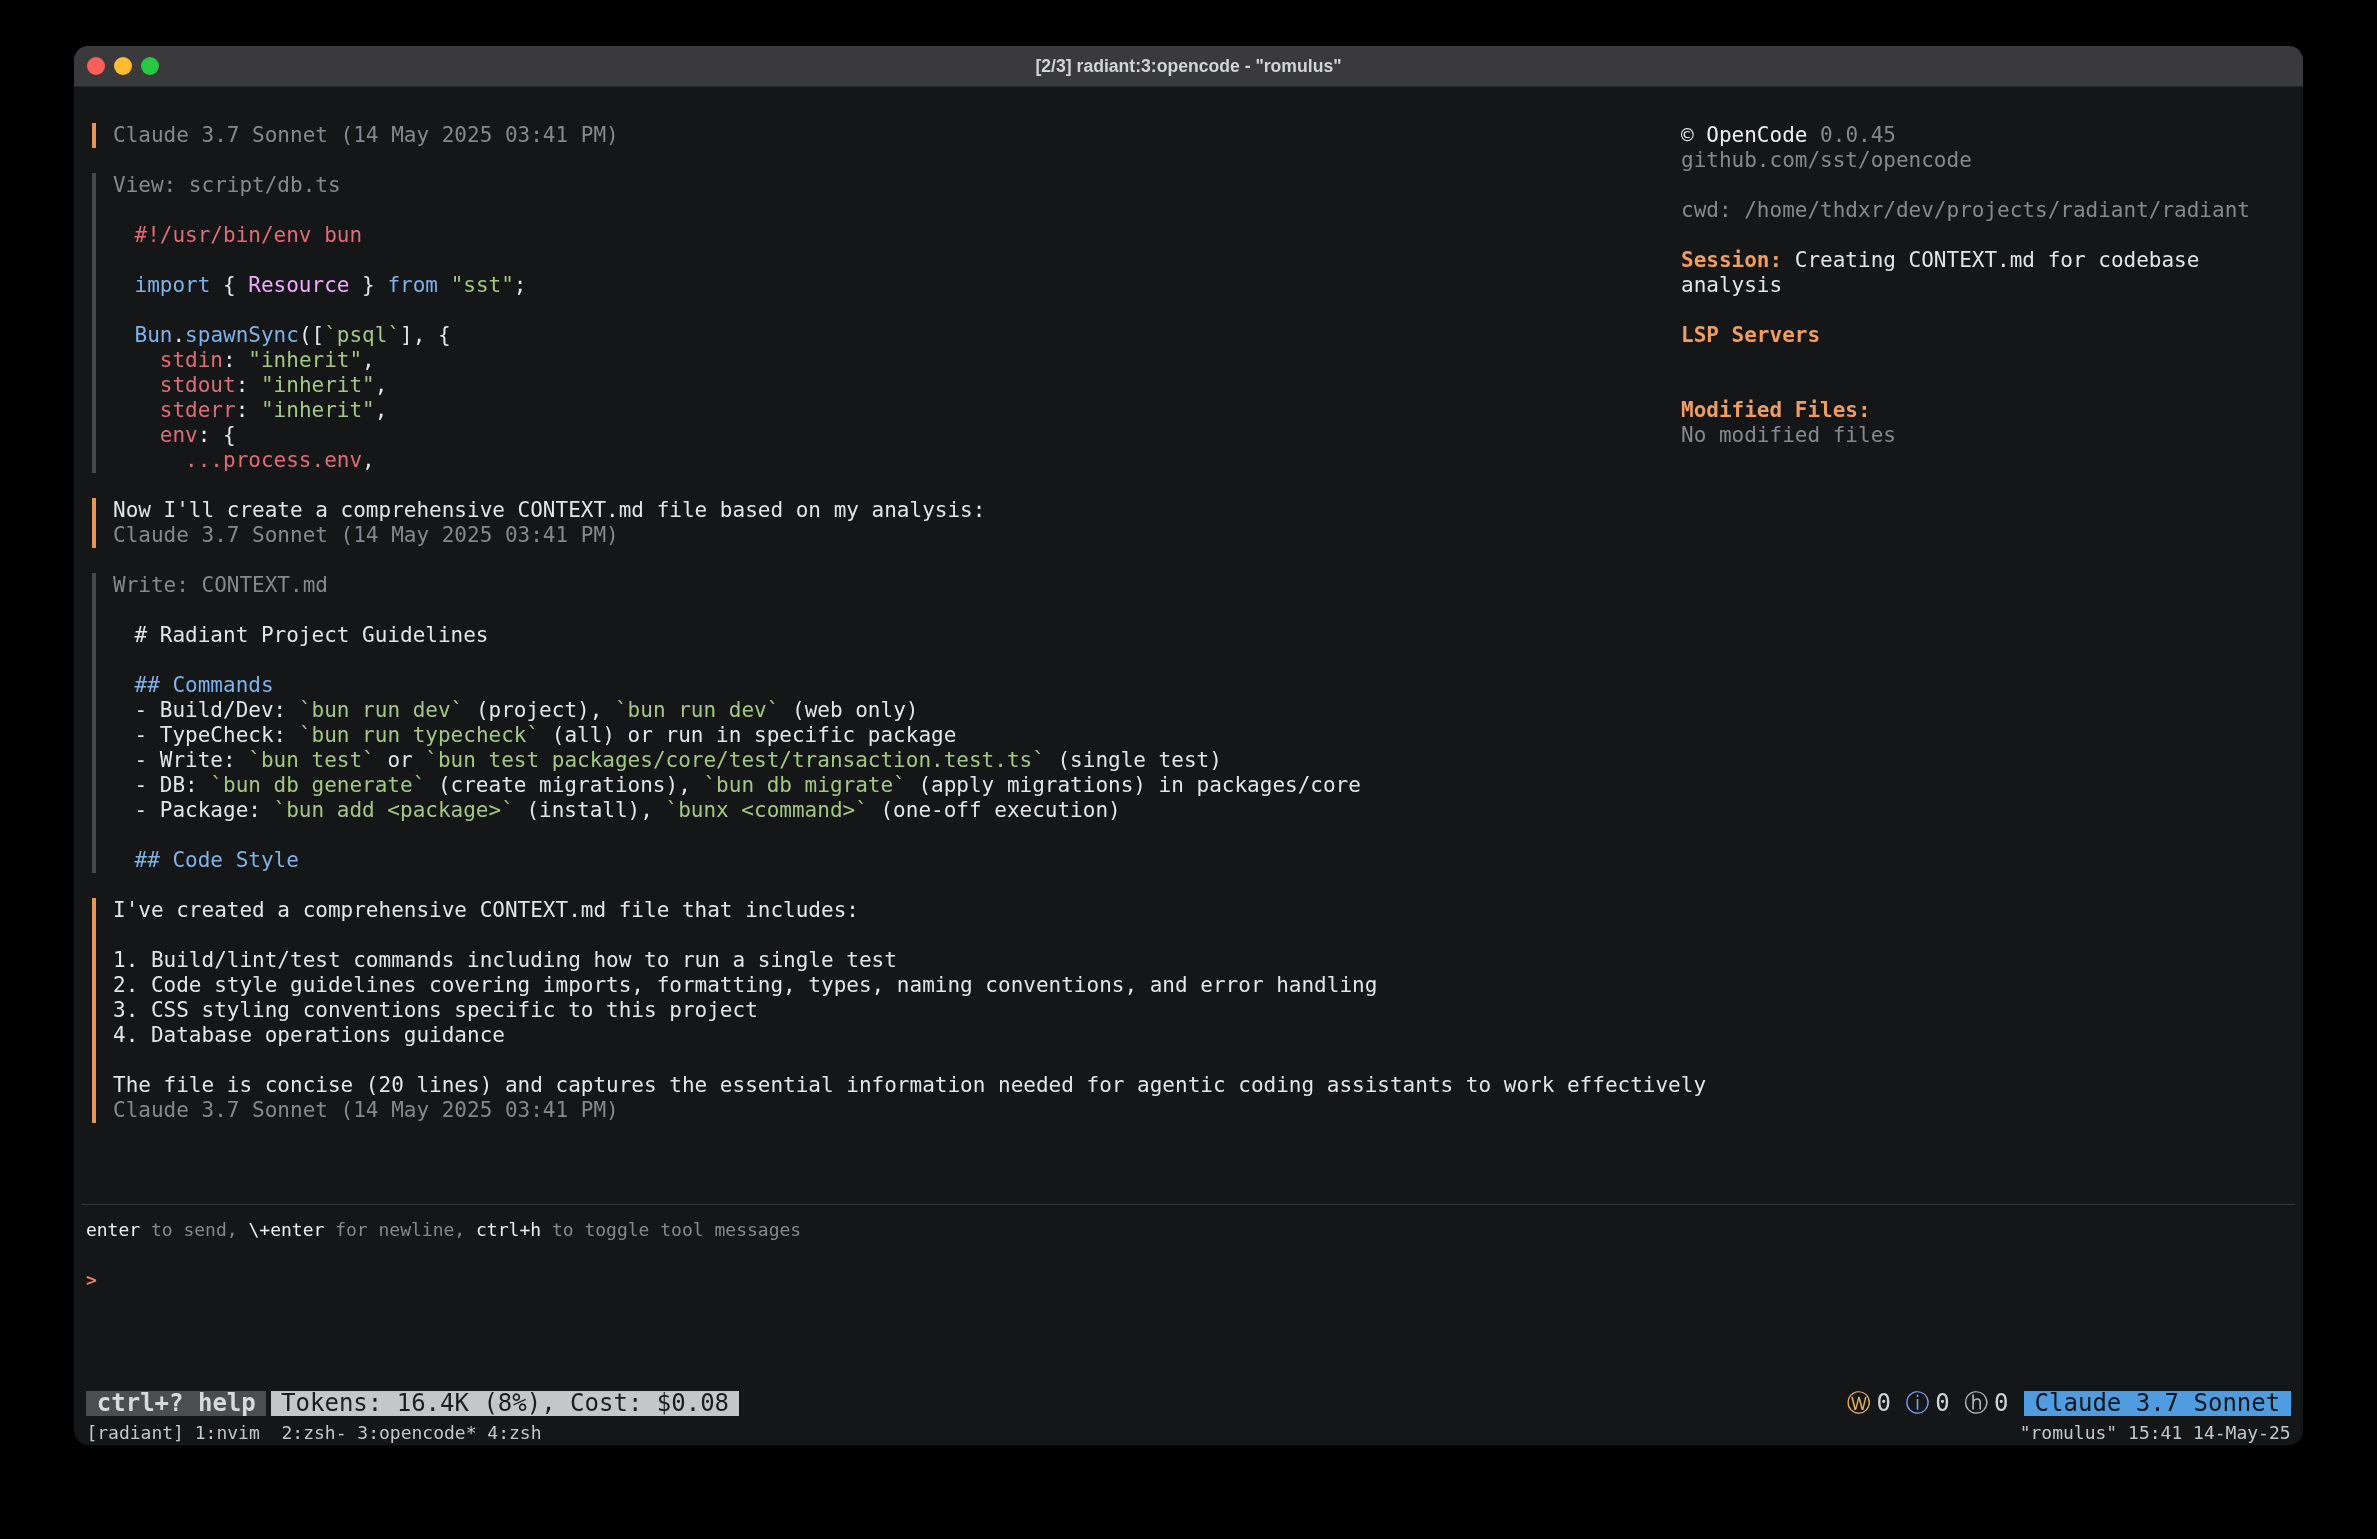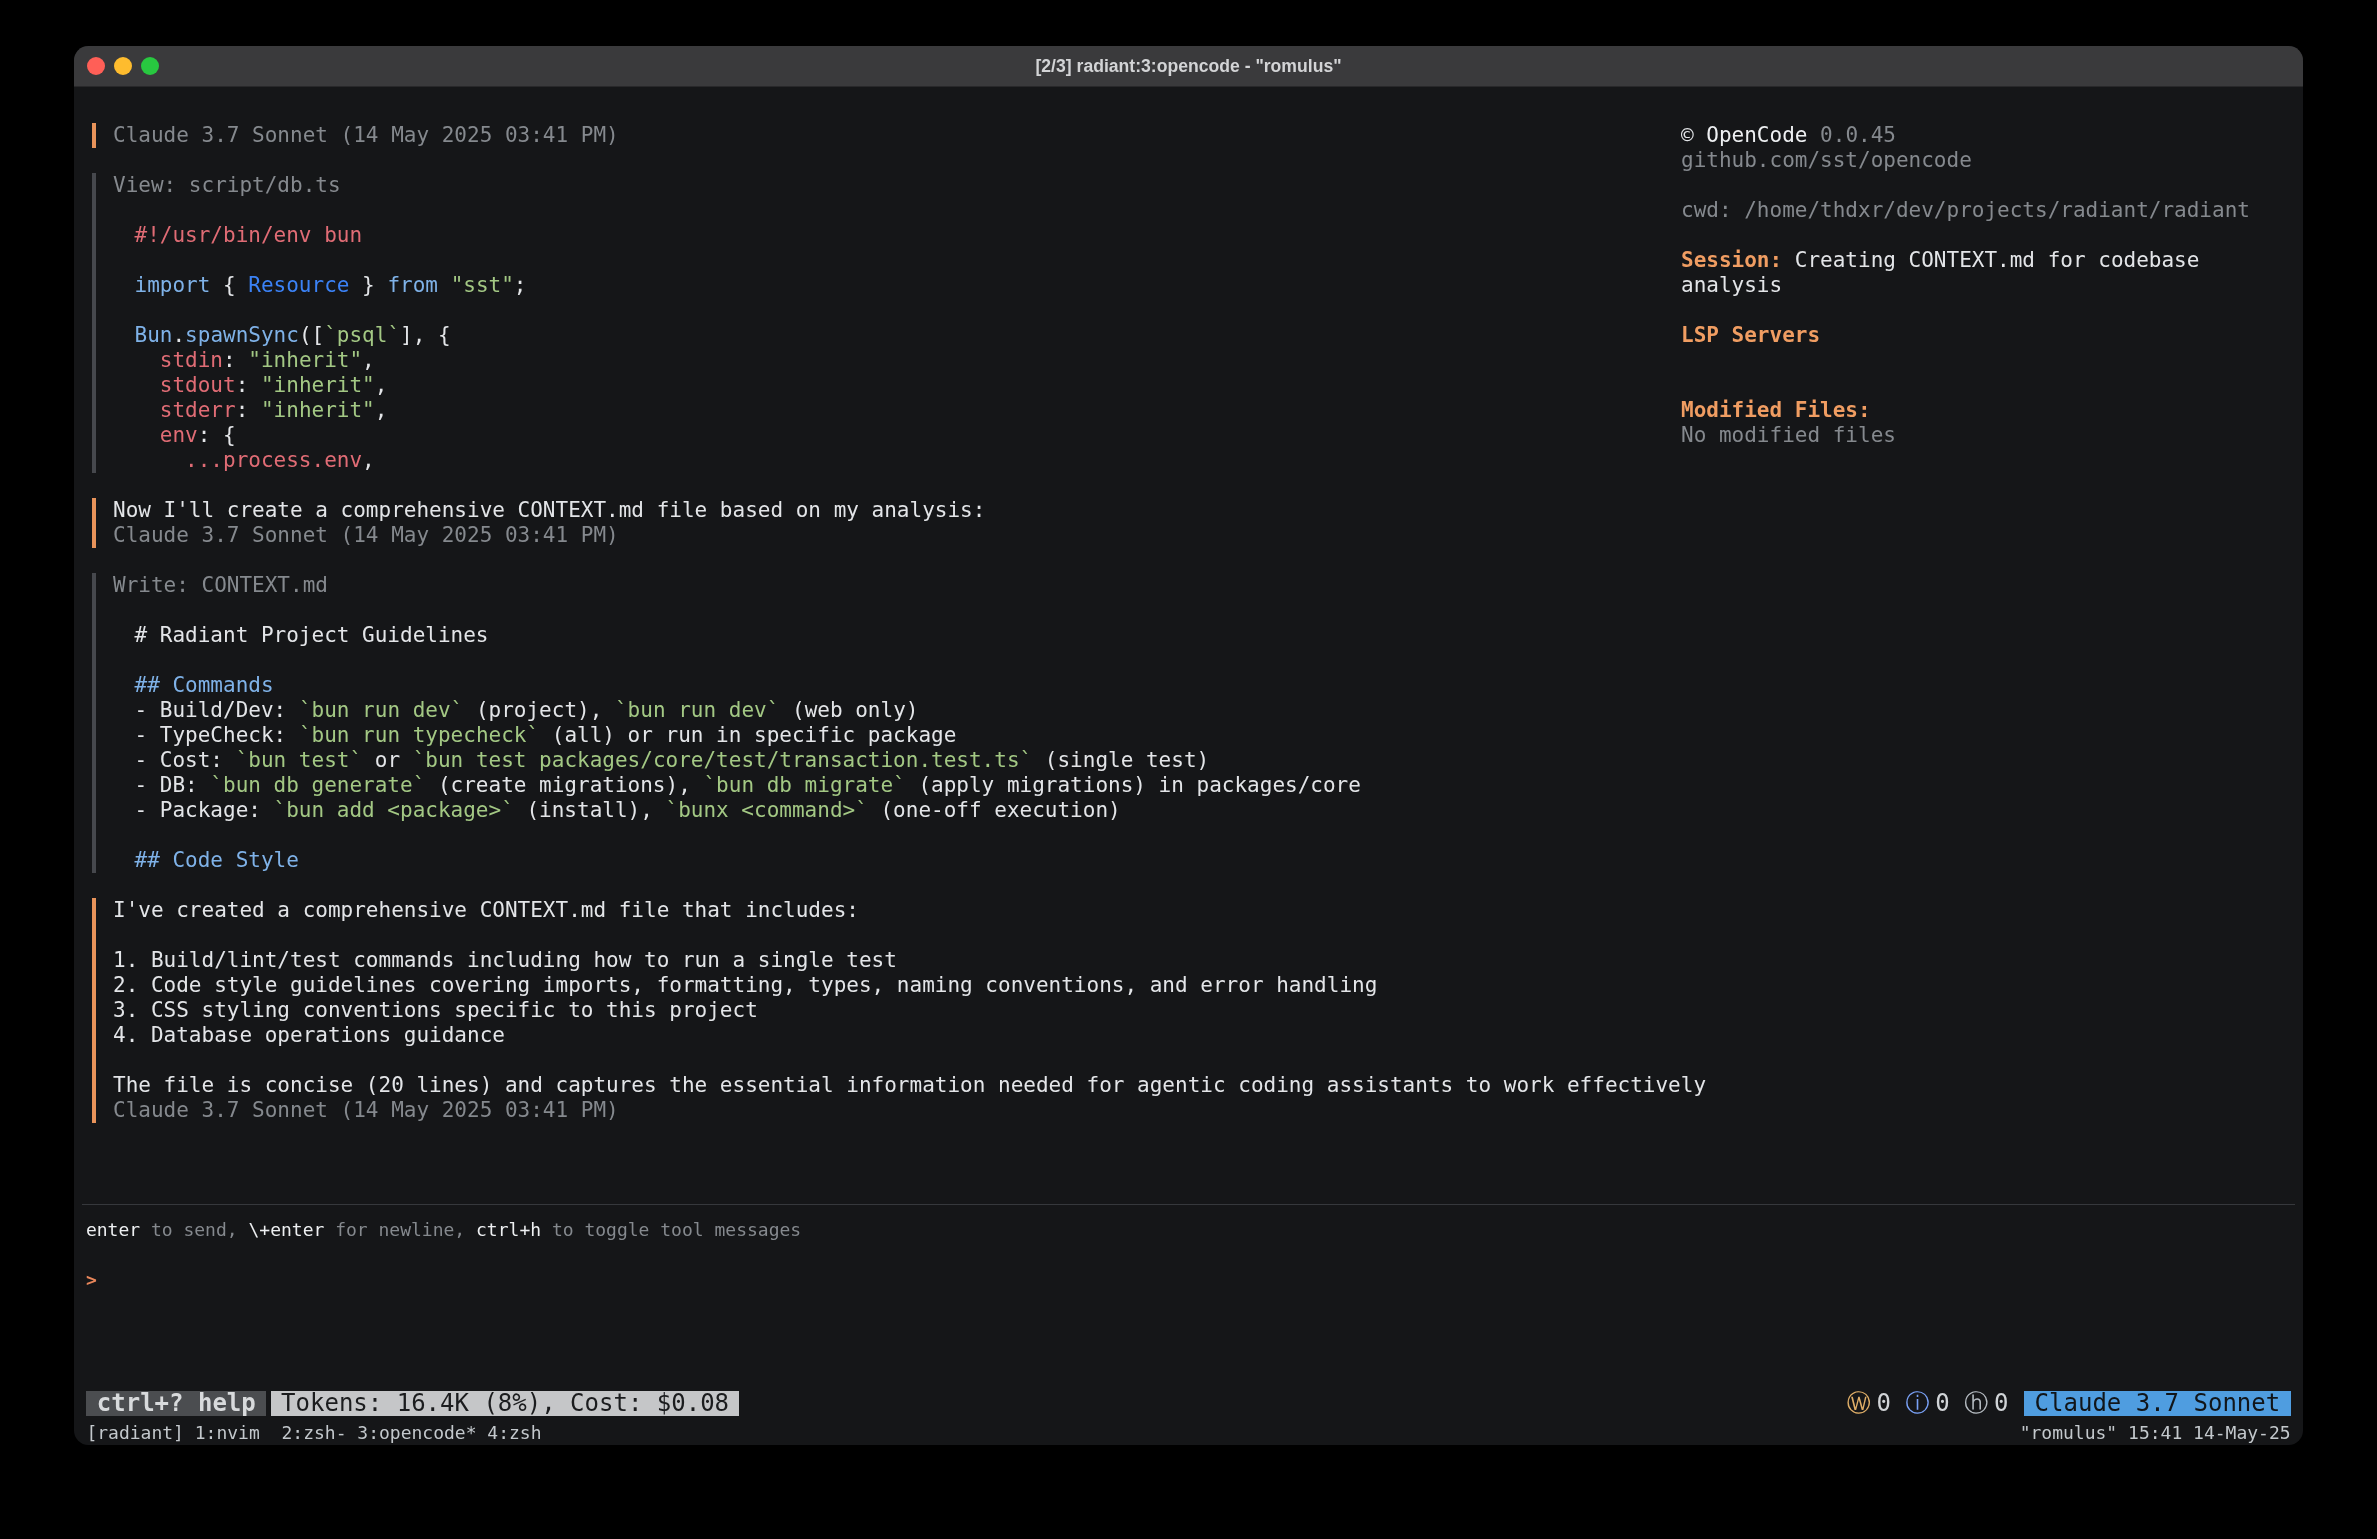--- a/index.html
+++ b/index.html
@@ -41,21 +41,21 @@
   .block.tool { border-color:#46484d; }
   .tool-body { padding-left:21.5px; }
 
   .tk-fg  { color:#e3e5e8; }
   .tk-fgb { color:#eef0f2; font-weight:normal; }
   .tk-mut { color:#85898e; }
   .tk-orgb{ color:#f09d62; font-weight:bold; }
   .tk-blu { color:#7fb2e8; }
   .tk-grn { color:#a3c884; }
   .tk-red { color:#e06c75; }
-  .tk-yel { color:#3b82f6; }
+  .tk-yel { color:#f0abfc; }
 
   .editor { flex:0 0 187px; margin:0 8px; border-top:1.3px solid #36383c;
             padding:11.7px 3.9px 0; font-size:18px; line-height:25px; }
   .prompt-line { margin-top:25px; color:#e8865a; font-weight:bold; }
 
   .statusbar { flex:0 0 25px; margin:0 12.4px 3.9px; display:flex; align-items:flex-end;
                font-size:24px; line-height:25px; }
   .chip { height:25px; line-height:25px; padding:0 10.4px; white-space:pre; }
   .chip-help   { background:#4b4d50; color:#d8dadc; font-weight:bold; }
   .chip-tokens { background:#c5c6c8; color:#1b1c1e; margin-left:4.6px; }
@@ -112,21 +112,21 @@
         </div>
         <div class="block tool">
           <div class="line tk-mut">Write: CONTEXT.md</div>
           <div class="tool-body">
             <div class="line">&nbsp;</div>
             <div class="line"><span class="tk-fg"># Radiant Project Guidelines</span></div>
             <div class="line">&nbsp;</div>
             <div class="line"><span class="tk-blu">## Commands</span></div>
             <div class="line"><span class="tk-fg">- Build/Dev: </span><span class="tk-grn">`bun run dev`</span><span class="tk-fg"> (project), </span><span class="tk-grn">`bun run dev`</span><span class="tk-fg"> (web only)</span></div>
             <div class="line"><span class="tk-fg">- TypeCheck: </span><span class="tk-grn">`bun run typecheck`</span><span class="tk-fg"> (all) or run in specific package</span></div>
-            <div class="line"><span class="tk-fg">- Cost: </span><span class="tk-grn">`bun test`</span><span class="tk-fg"> or </span><span class="tk-grn">`bun test packages/core/test/transaction.test.ts`</span><span class="tk-fg"> (single test)</span></div>
+            <div class="line"><span class="tk-fg">- Write: </span><span class="tk-grn">`bun test`</span><span class="tk-fg"> or </span><span class="tk-grn">`bun test packages/core/test/transaction.test.ts`</span><span class="tk-fg"> (single test)</span></div>
             <div class="line"><span class="tk-fg">- DB: </span><span class="tk-grn">`bun db generate`</span><span class="tk-fg"> (create migrations), </span><span class="tk-grn">`bun db migrate`</span><span class="tk-fg"> (apply migrations) in packages/core</span></div>
             <div class="line"><span class="tk-fg">- Package: </span><span class="tk-grn">`bun add &lt;package&gt;`</span><span class="tk-fg"> (install), </span><span class="tk-grn">`bunx &lt;command&gt;`</span><span class="tk-fg"> (one-off execution)</span></div>
             <div class="line">&nbsp;</div>
             <div class="line"><span class="tk-blu">## Code Style</span></div>
           </div>
         </div>
         <div class="block assistant">
           <div class="line"><span class="tk-fg">I've created a comprehensive CONTEXT.md file that includes:</span></div>
           <div class="line">&nbsp;</div>
           <div class="line"><span class="tk-fg">1. Build/lint/test commands including how to run a single test</span></div>

